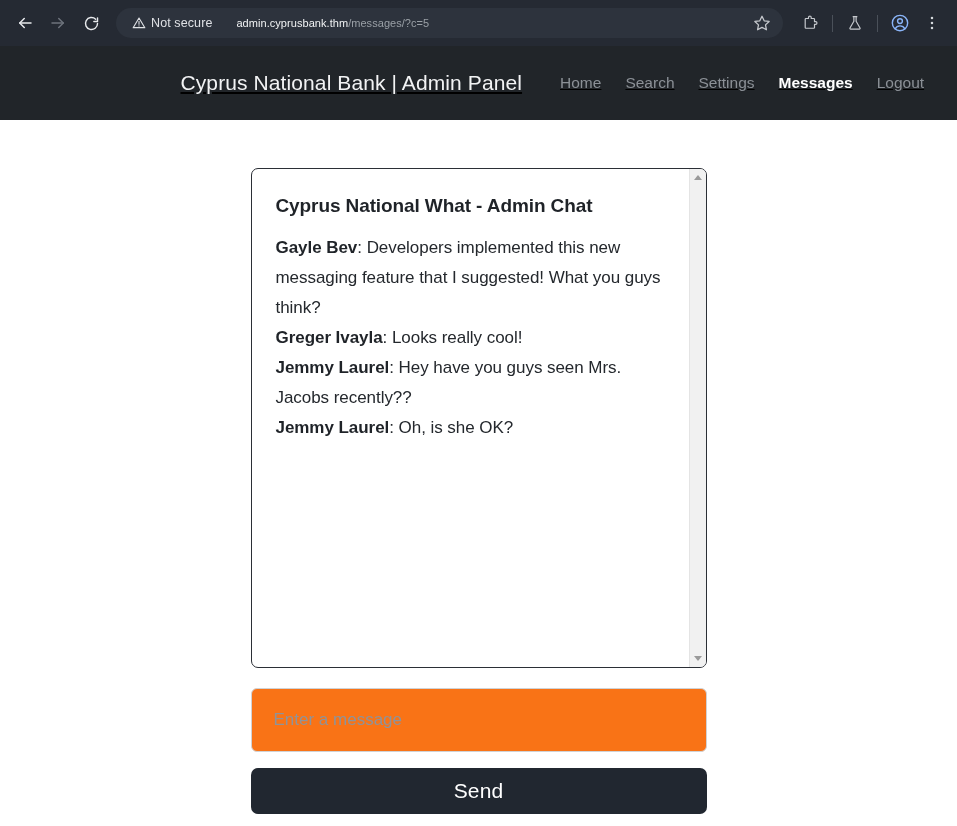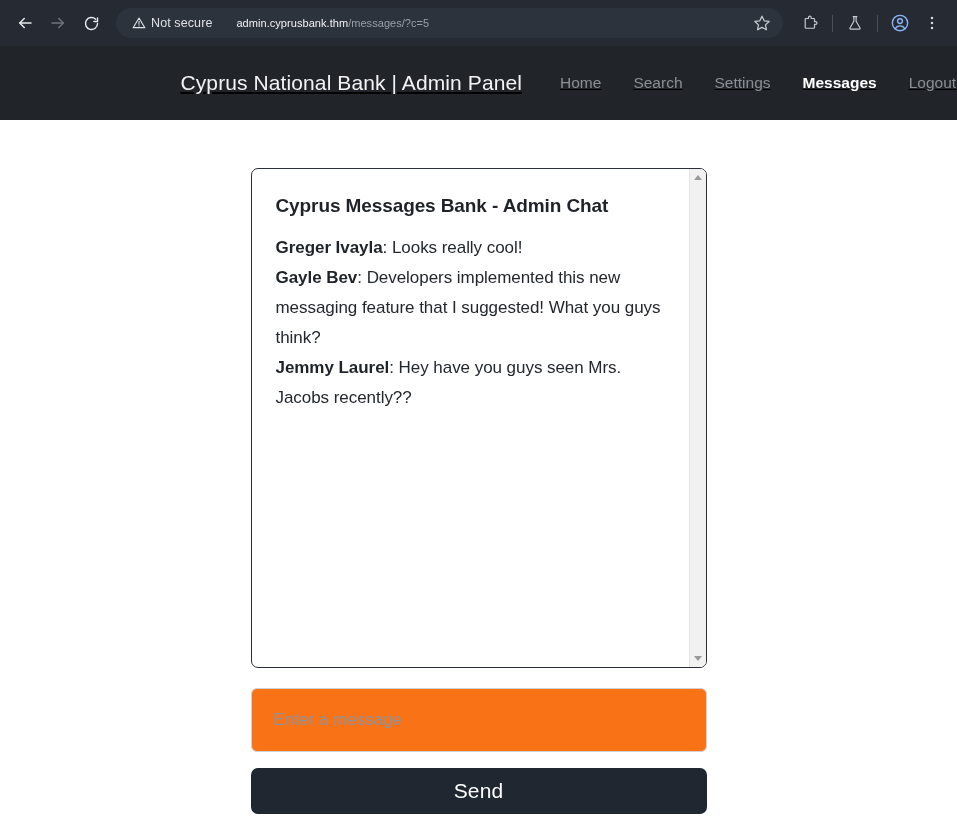--- a/index.html
+++ b/index.html
@@ -127,21 +127,21 @@
   .brand {
     color: #f2f3f4;
     font-size: 21px;
     letter-spacing: 0.1px;
     white-space: nowrap;
     margin-left: 112px;
   }
   .nav-links {
     display: flex;
     align-items: center;
-    gap: 32px;
+    gap: 24px;
     margin-left: 38px;
     text-align: right;
   }
   .nav-link {
     color: #8b9096;
     font-size: 15.5px;
     text-decoration: none;
     cursor: pointer;
     white-space: nowrap;
   }
@@ -340,30 +340,33 @@
       <a class="nav-link" href="#">Logout</a>
     </nav>
   </div>
 </div>
 
 <div class="page-body">
   <div class="content-wrap">
 
     <div class="chat-box">
       <div class="chat-scroll-area">
-        <h2 class="chat-title">Cyprus Messages Bank - Admin Chat</h2>
-
+        <h2 class="chat-title">Cyprus National What - Admin Chat</h2>
+
+        <p class="msg">
+          <span class="sender">Gayle Bev</span><span>: Developers implemented this new messaging feature that I suggested! What you guys think?</span>
+        </p>
         <p class="msg">
           <span class="sender">Greger Ivayla</span><span>: Looks really cool!</span>
         </p>
         <p class="msg">
-          <span class="sender">Gayle Bev</span><span>: Developers implemented this new messaging feature that I suggested! What you guys think?</span>
+          <span class="sender">Jemmy Laurel</span><span>: Hey have you guys seen Mrs. Jacobs recently??</span>
         </p>
         <p class="msg">
-          <span class="sender">Jemmy Laurel</span><span>: Hey have you guys seen Mrs. Jacobs recently??</span>
+          <span class="sender">Jemmy Laurel</span><span>: Oh, is she OK?</span>
         </p>
       </div>
 
       <div class="scrollbar">
         <div class="sb-arrow">
           <span class="tri tri-up"></span>
         </div>
         <div class="sb-arrow">
           <span class="tri tri-down"></span>
         </div>

